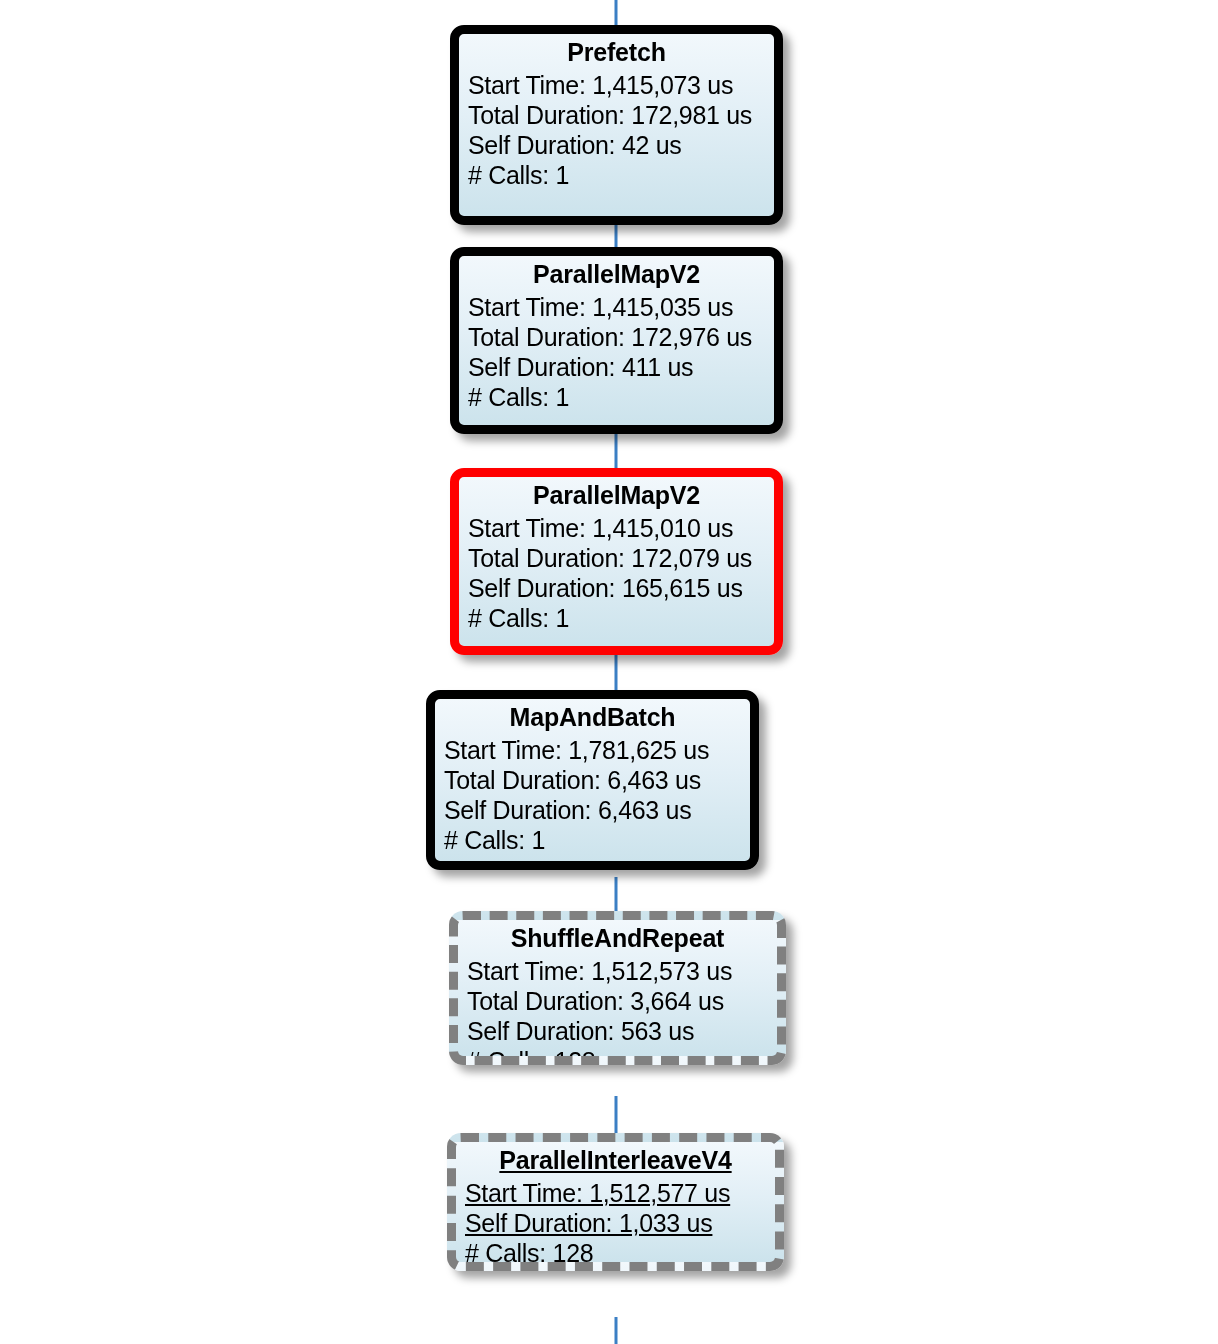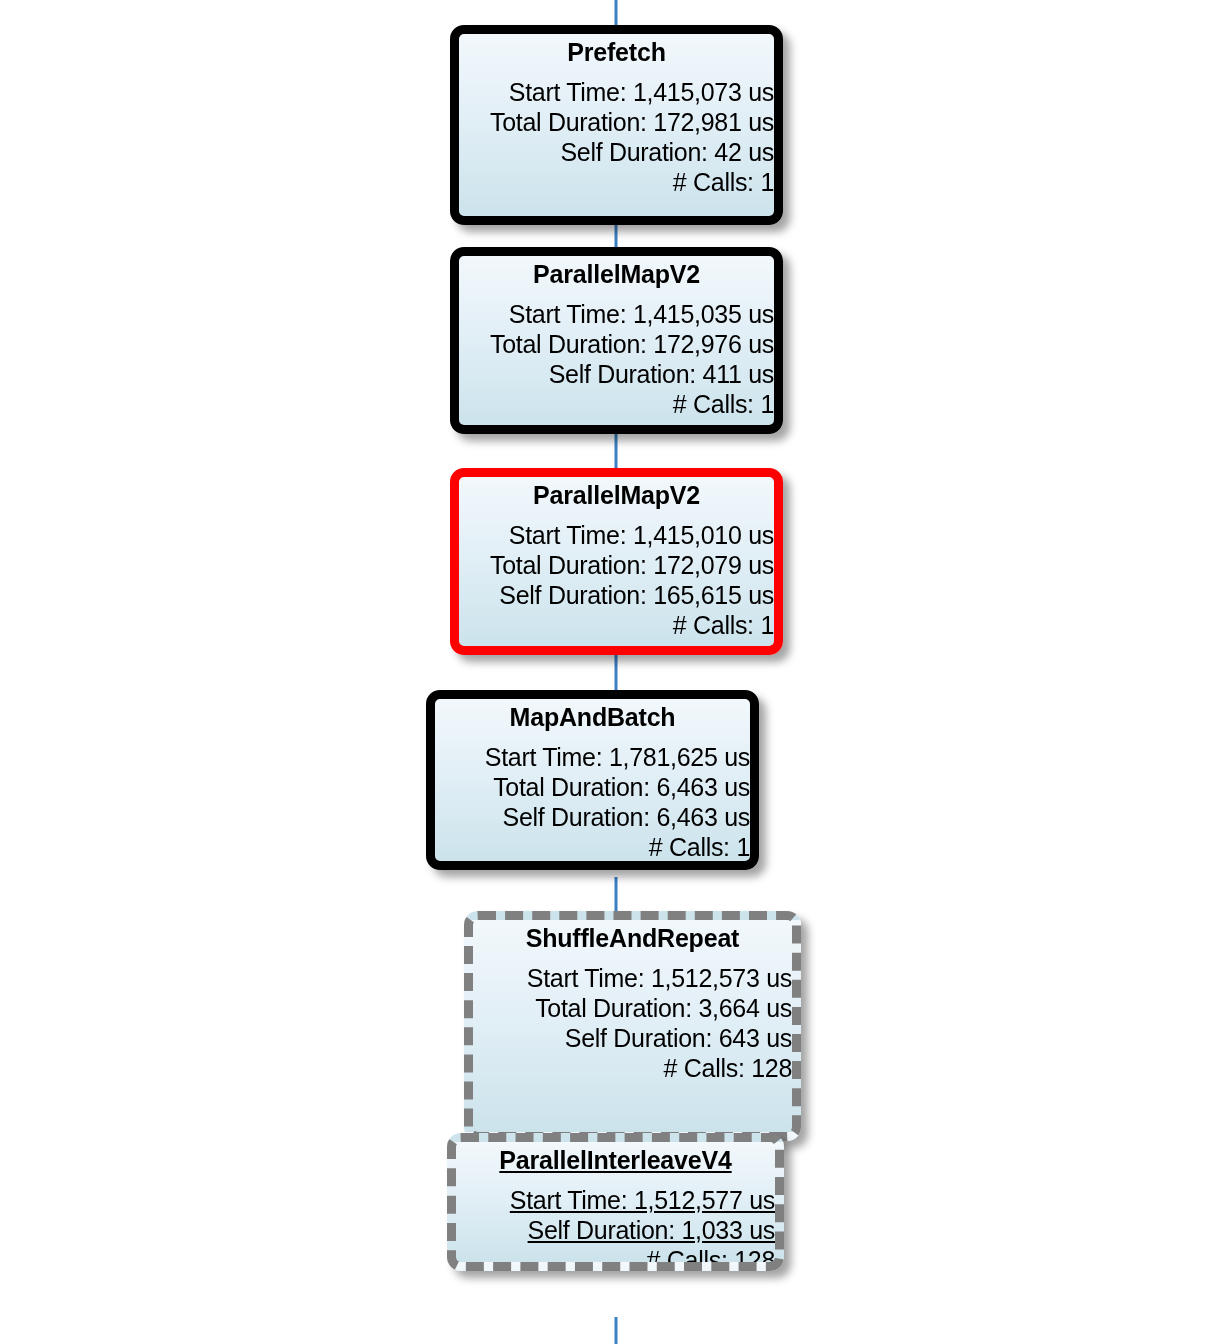--- a/index.html
+++ b/index.html
@@ -54,23 +54,22 @@
   .node-title {
     text-align: center;
     font-weight: bold;
     font-size: 25px;
     color: #000000;
     line-height: 30px;
     margin-top: 3px;
     letter-spacing: -0.2px;
   }
   .node-rows {
-    margin-top: 10px;
+    margin-top: 3px;
     padding-left: 9px;
-    text-align: right;
   }
   .node-row {
     font-size: 25px;
     line-height: 30px;
     color: #000000;
     white-space: nowrap;
     letter-spacing: -0.3px;
   }
 </style>
 </head>
@@ -119,26 +118,26 @@
   <div class="node node-solid" style="left:426px; top:690px; width:333px; height:180px;">
     <div class="node-title">MapAndBatch</div>
     <div class="node-rows">
       <div class="node-row">Start Time: 1,781,625 us</div>
       <div class="node-row">Total Duration: 6,463 us</div>
       <div class="node-row">Self Duration: 6,463 us</div>
       <div class="node-row"># Calls: 1</div>
     </div>
   </div>
 
-  <div class="node node-dashed" style="left:464px; top:911px; width:337px; height:230px;">
+  <div class="node node-dashed" style="left:449px; top:911px; width:337px; height:154px;">
     <div class="node-title">ShuffleAndRepeat</div>
     <div class="node-rows">
       <div class="node-row">Start Time: 1,512,573 us</div>
       <div class="node-row">Total Duration: 3,664 us</div>
-      <div class="node-row">Self Duration: 643 us</div>
+      <div class="node-row">Self Duration: 563 us</div>
       <div class="node-row"># Calls: 128</div>
     </div>
   </div>
 
   <div class="node node-dashed" style="left:447px; top:1133px; width:337px; height:138px;text-decoration:underline;">
     <div class="node-title">ParallelInterleaveV4</div>
     <div class="node-rows">
       <div class="node-row">Start Time: 1,512,577 us</div>
       <div class="node-row">Self Duration: 1,033 us</div>
       <div class="node-row"># Calls: 128</div>

